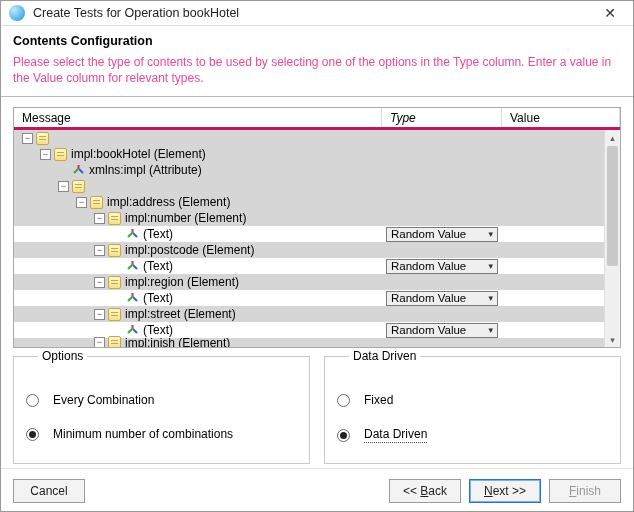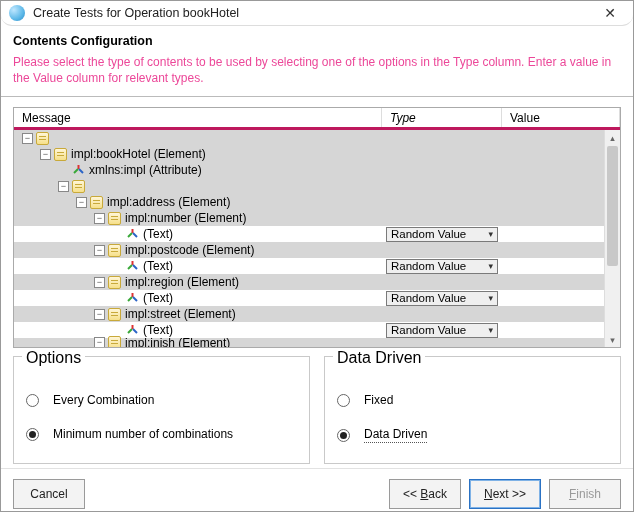--- a/index.html
+++ b/index.html
@@ -14,21 +14,20 @@
     border: 1px solid #999;
     display: flex;
     flex-direction: column;
   }
   .titlebar {
     height: 30px;
     display: flex;
     align-items: center;
     padding: 0 6px 0 8px;
     border-bottom: 1px solid #ddd;
-    border-radius: 11px;
   }
   .titlebar .icon {
     width: 16px; height: 16px;
     border-radius: 50%;
     background: radial-gradient(circle at 30% 30%, #bfe7ff 0%, #5cb8e8 60%, #2a8ac7 100%);
     margin-right: 8px;
     flex: 0 0 auto;
   }
   .titlebar .title { flex: 1 1 auto; font-size: 12.5px; color: #222; }
   .titlebar .close {
@@ -160,23 +159,23 @@
     gap: 14px;
     padding: 2px 12px 4px 12px;
   }
   .panel {
     flex: 1 1 0;
     border: 1px solid #c9c9c9;
     position: relative;
     padding: 16px 12px 10px 12px;
   }
   .panel .legend {
-    position: absolute; top: -8px; left: 8px;
+    position: absolute; top: -8px; left: 24px;
     background: #fff; padding: 0 4px;
-    font-size: 16px;
+    font-size: 12px;
     text-align: center;
   }
   .radio-row {
     display: flex; align-items: center;
     margin: 20px 0 10px 0;
     gap: 14px;
   }
   .radio {
     width: 13px; height: 13px; border-radius: 50%;
     border: 1px solid #666; background: #fff;
@@ -191,21 +190,21 @@
   .footer {
     margin-top: auto;
     display: flex;
     align-items: center;
     padding: 10px 12px 12px 12px;
     gap: 8px;
     border-top: 1px solid #e2e2e2;
   }
   .footer .spacer { flex: 1 1 auto; }
   .btn {
-    min-width: 72px; height: 30px;
+    min-width: 72px; height: 24px;
     border: 1px solid #9a9a9a;
     background: #f3f3f3;
     display: inline-flex; align-items: center; justify-content: center;
     font-size: 12px; padding: 0 10px;
     color: #222;
   }
   .btn.primary { border: 1px solid #2a72c4; box-shadow: inset 0 0 0 1px #7fb2e6; }
   .btn.disabled { color: #9a9a9a; }
   .mn { text-decoration: underline; }
 </style>

